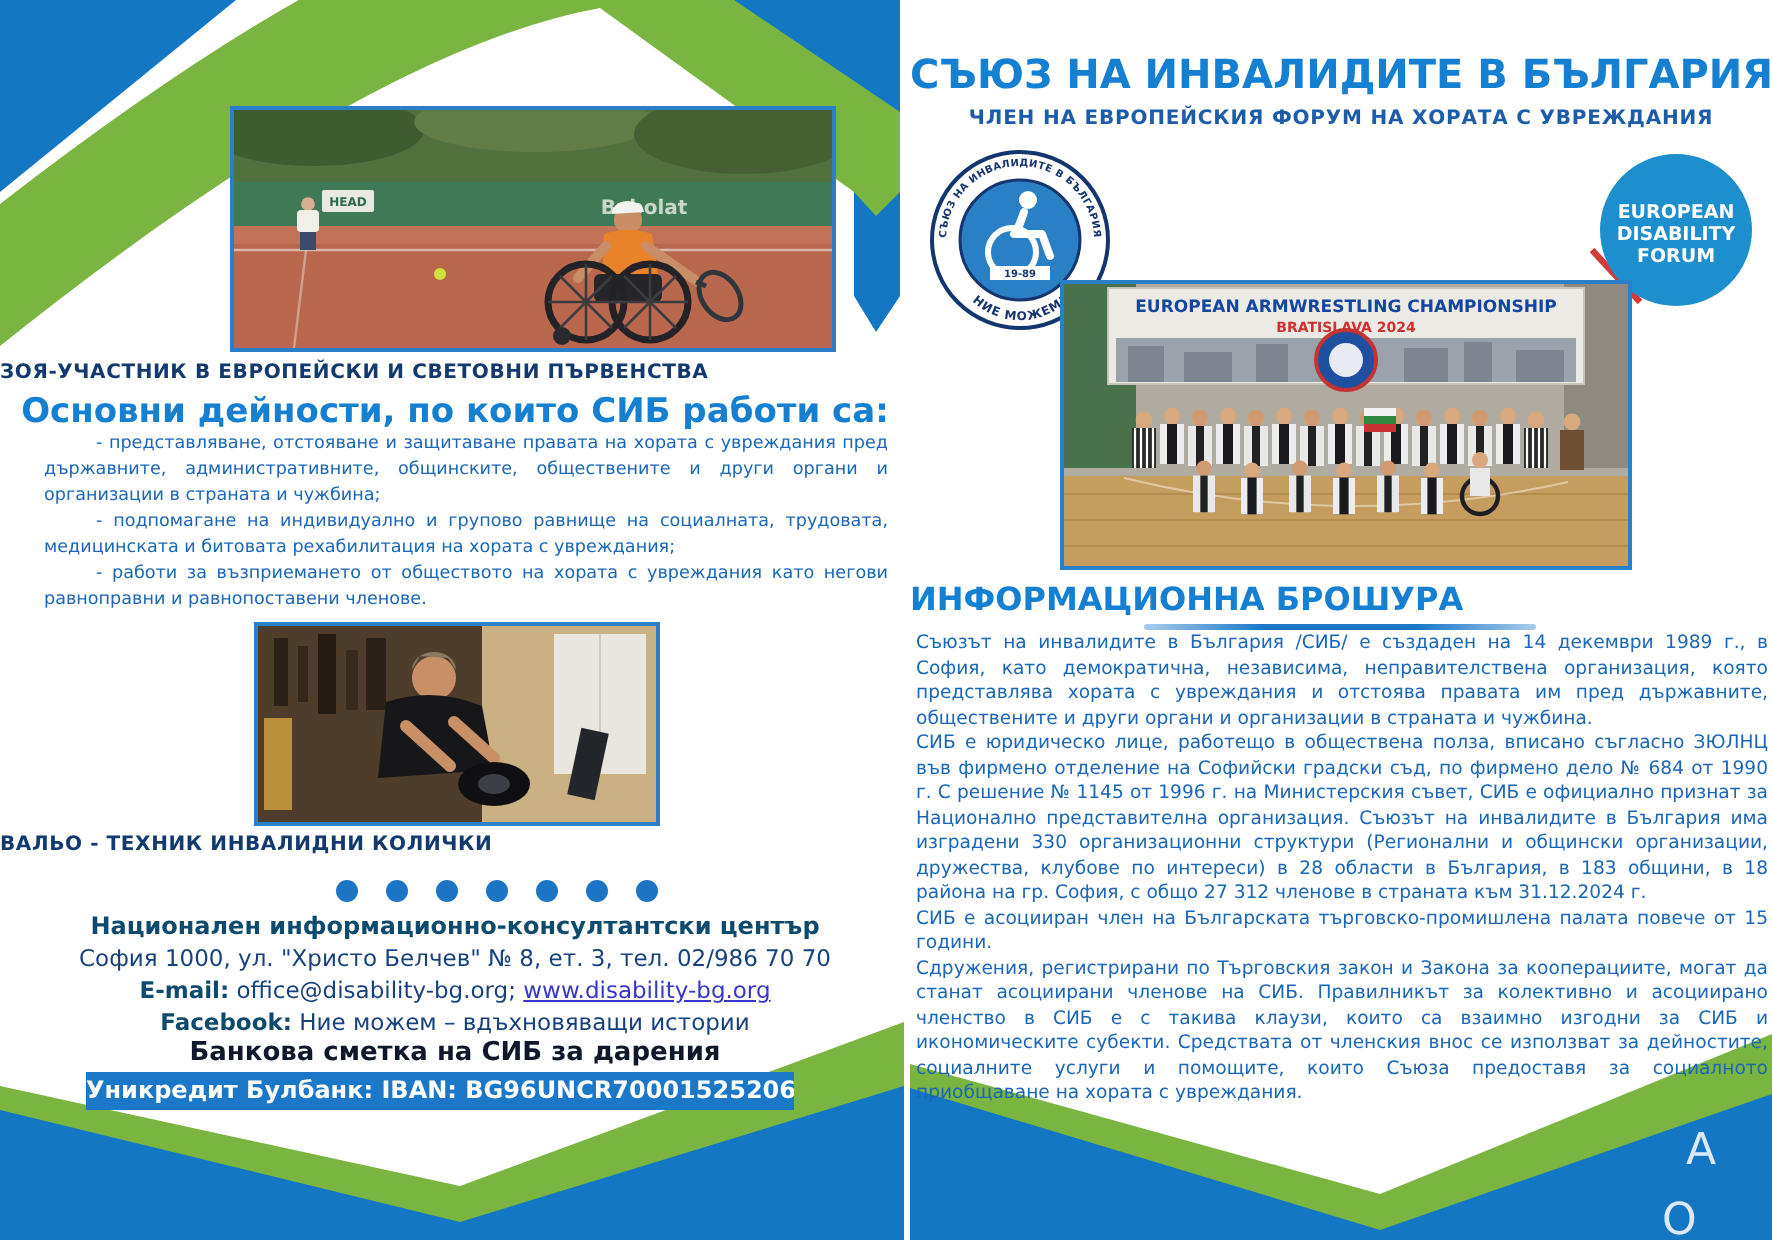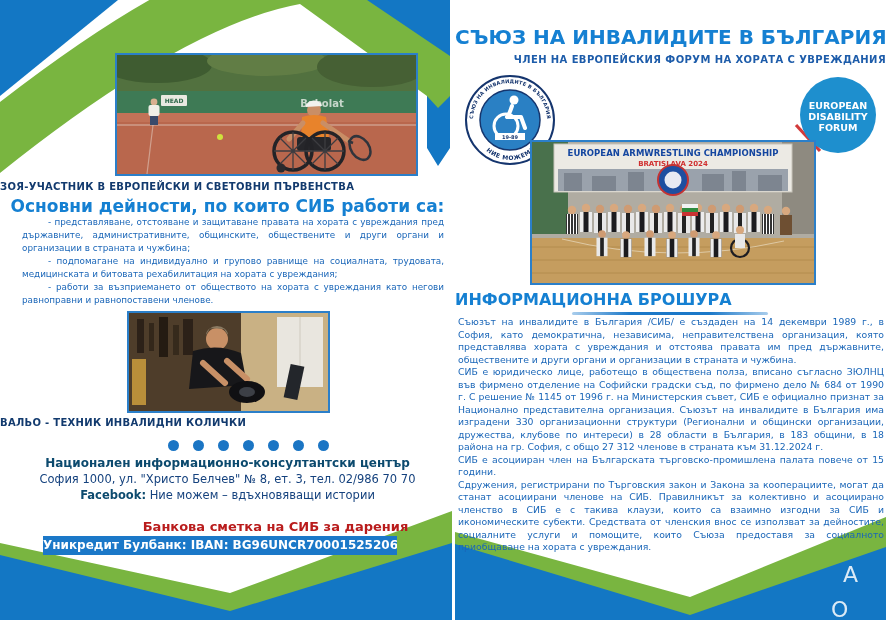--- a/index.html
+++ b/index.html
@@ -18,28 +18,28 @@
   .activities{position:absolute;left:22px;top:216px;width:422px;font-size:8.8px;line-height:13px;
               color:#1a66b8;text-align:justify;}
   .activities p{margin:0;text-indent:26px;}
   .dots{position:absolute;left:168px;top:440px;display:flex;gap:14px;}
   .dots span{width:11px;height:11px;border-radius:50%;background:#1b75c4;}
   .contact{position:absolute;left:0;top:455px;width:455px;text-align:center;color:#15427e;
            font-size:11.5px;line-height:16px;}
   .contact .bold{font-weight:bold;color:#0c4a6e;}
   .contact a{color:#3636cc;text-decoration:underline;cursor:pointer;}
   .bank-head{position:absolute;left:0;top:519px;width:455px;text-align:center;
-             font-weight:bold;font-size:13px;color:#b91c1c;padding-left:48px;}
+             font-weight:bold;font-size:13px;color:#0f172a;}
   .iban{position:absolute;left:43px;top:536px;width:354px;height:19px;background:#1b78c8;
         color:#fff;font-weight:bold;font-size:12px;line-height:19px;text-align:center;
         white-space:nowrap;overflow:hidden;}
   
   .title{position:absolute;left:455px;top:25px;width:431px;text-align:center;
          font-weight:bold;font-size:20px;color:#1580d2;white-space:nowrap;}
-  .subtitle{position:absolute;left:455px;top:54px;width:431px;text-align:right;
+  .subtitle{position:absolute;left:455px;top:54px;width:431px;text-align:center;
             font-weight:bold;font-size:10px;letter-spacing:.4px;color:#1d5caa;}
   .info-head{position:absolute;left:455px;top:290px;width:431px;text-align:left;
              font-weight:bold;font-size:16px;color:#1580d2;}
   .info-underline{position:absolute;left:572px;top:312px;width:196px;height:3px;border-radius:2px;
                   background:linear-gradient(90deg,#a9cdec,#1b78c8 30%,#1b78c8 70%,#a9cdec);}
   .body-text{position:absolute;left:458px;top:316px;width:426px;font-size:9.3px;
              line-height:12.5px;color:#1a66b8;text-align:justify;}
   .body-text p{margin:0;}
 </style>
 </head>
@@ -147,20 +147,25 @@
       <span></span>
       <span></span>
       <span></span>
       <span></span>
       <span></span>
   </div>
 
   <div class="contact">
     <div class="bold" style="font-size:12px">Национален информационно-консултантски център</div>
     <div>София 1000, ул. "Христо Белчев" № 8, ет. 3, тел. 02/986 70 70</div>
+    <div>
+      <span class="bold">E-mail:</span>
+      <span>office@disability-bg.org;</span>
+      <a>www.disability-bg.org</a>
+    </div>
     <div>
       <span class="bold">Facebook:</span>
       <span>Ние можем – вдъхновяващи истории</span>
     </div>
   </div>
 
   <div class="bank-head">Банкова сметка на СИБ за дарения</div>
 
   <div class="iban">Уникредит Булбанк: IBAN: BG96UNCR70001525206554</div>
 

